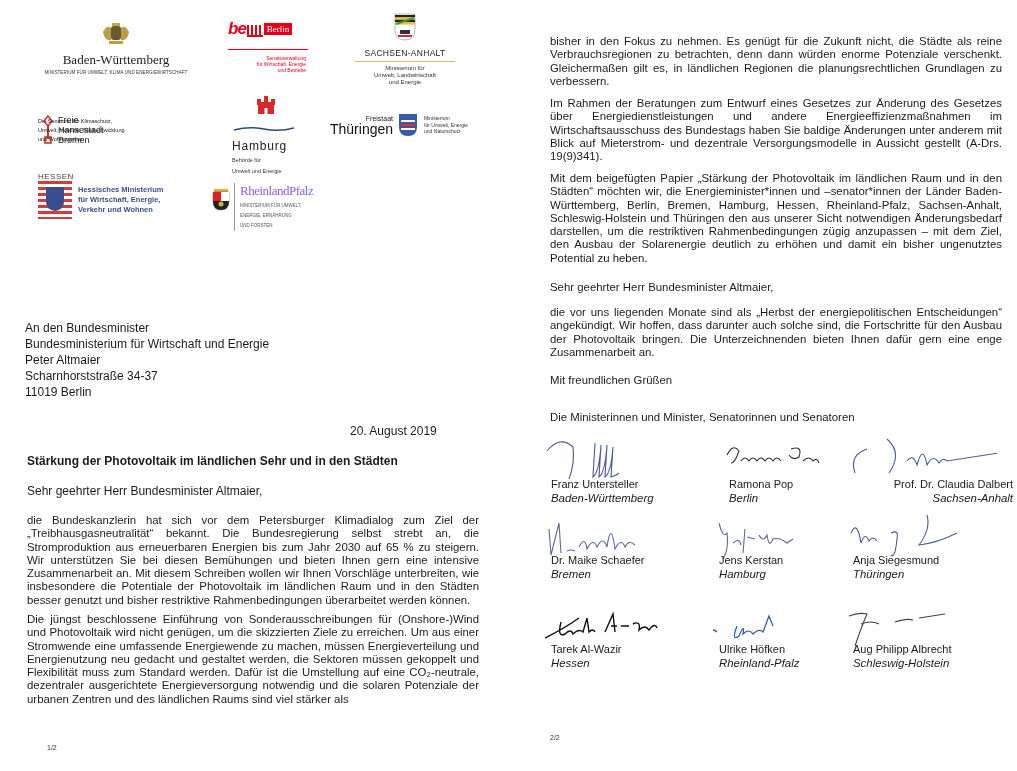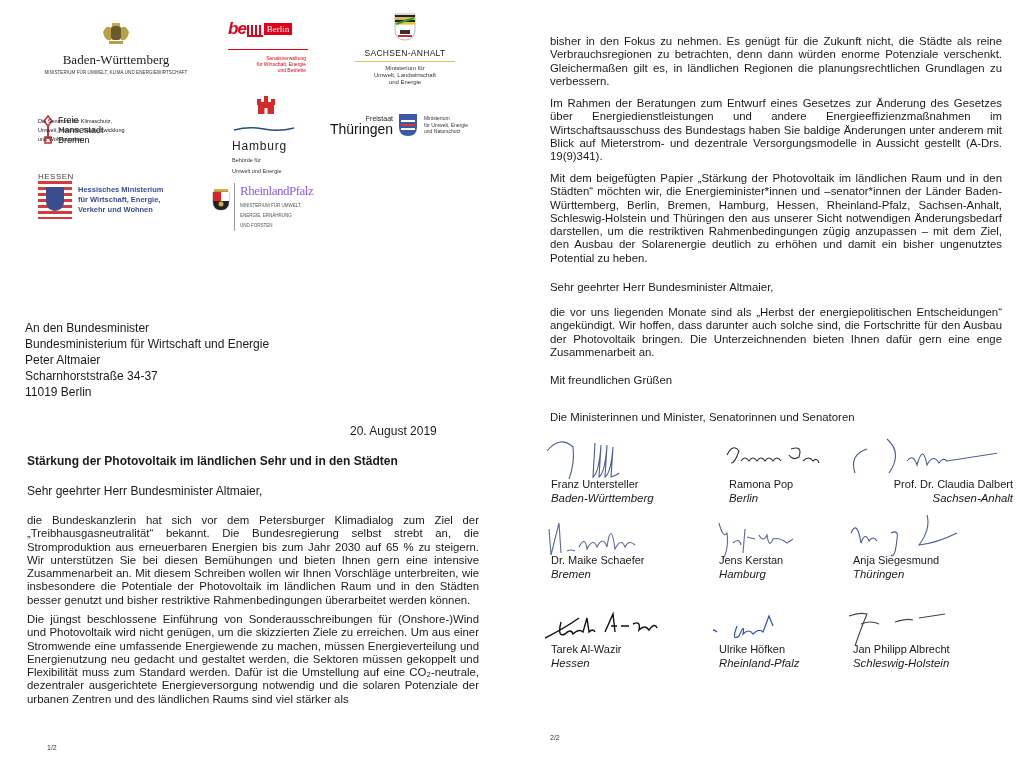--- a/index.html
+++ b/index.html
@@ -332,17 +332,17 @@
     <path d="M-30 24 Q-36 44 -26 36 Q-20 24 -18 36 L-14 18 L-12 34 Q-8 28 -4 34 Q0 30 4 34 M24 28 Q18 44 26 38 Q32 24 30 36 Q36 30 40 36 Q46 30 50 34 L56 18 L60 28" fill="none" stroke="#2d56a8" stroke-width="1.2"></path>
   </svg>
   <div class="name">Ulrike Höfken</div>
   <div class="state">Rheinland-Pfalz</div>
 </div>
 
 <div class="sig sig8">
   <svg class="scribble" viewBox="0 0 150 50">
     <path d="M2 18 Q12 14 20 16 Q14 30 8 48 M14 26 Q24 22 32 26 M48 24 Q60 20 66 22 M72 20 L98 16" fill="none" stroke="#444" stroke-width="1.1"></path>
   </svg>
-  <div class="name">Jan Philipp Albrecht</div>
+  <div class="name">Aug Philipp Albrecht</div>
   <div class="state">Schleswig-Holstein</div>
 </div>
 
 <div class="pagenum pn2">2/2</div>
 
 </body></html>

